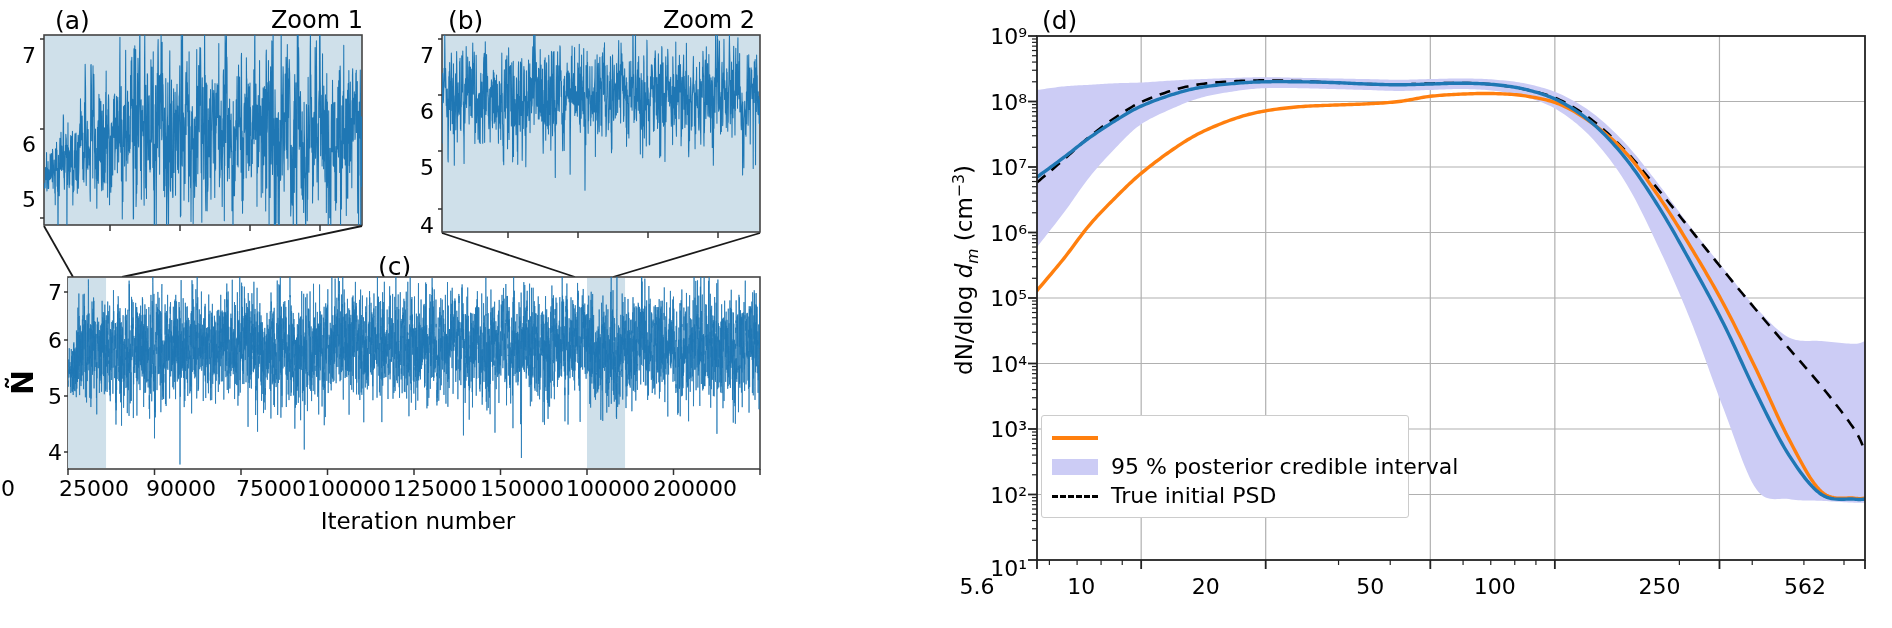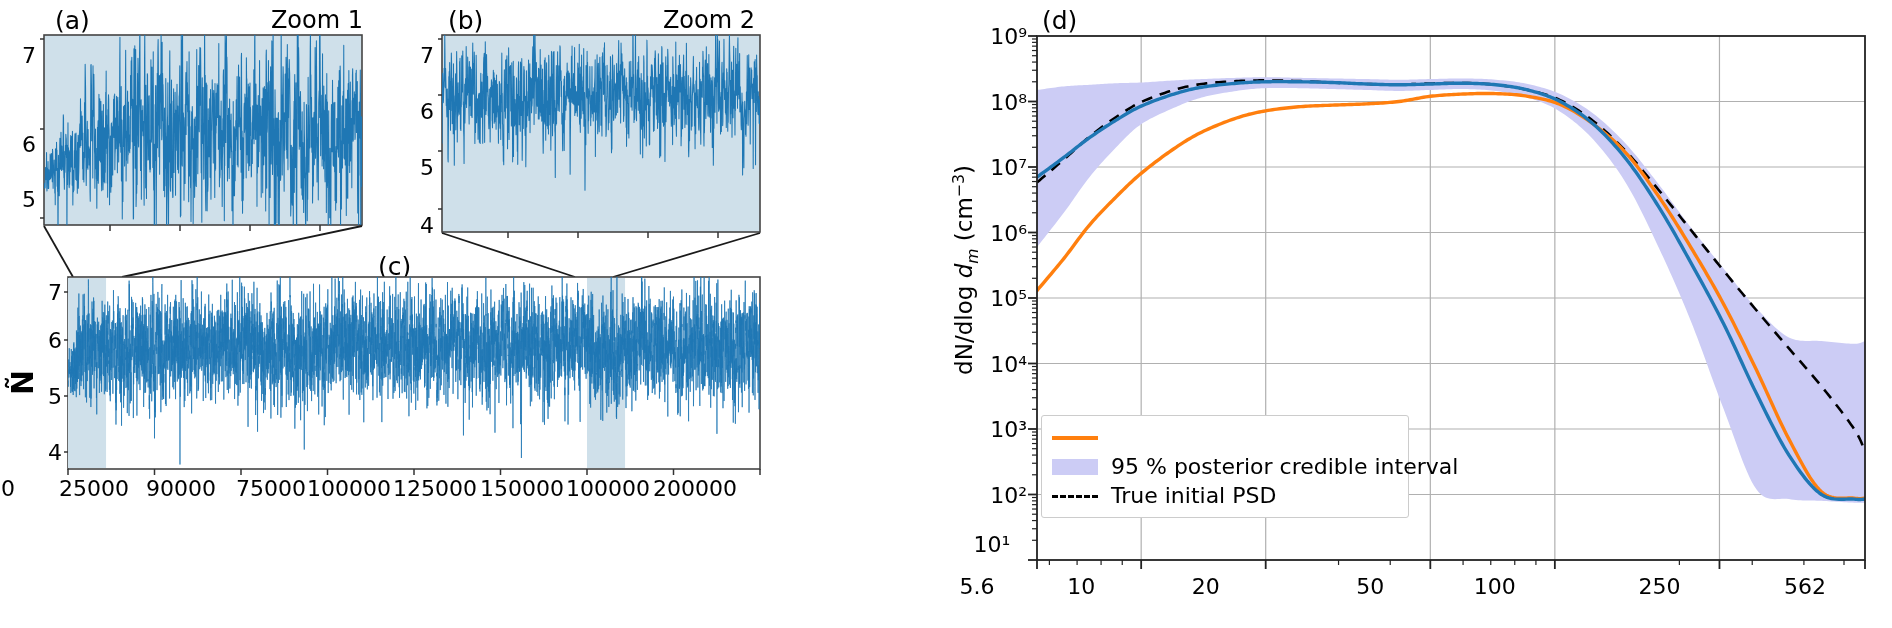--- a/index.html
+++ b/index.html
@@ -225,20 +225,21 @@
   <div class="tick-label xlab" style="left:68px; top:476px; width:120px; margin-left:-60px;">0</div>
   <div class="tick-label xlab" style="left:154px; top:476px; width:120px; margin-left:-60px;">25000</div>
   <div class="tick-label xlab" style="left:241px; top:476px; width:120px; margin-left:-60px;">90000</div>
   <div class="tick-label xlab" style="left:327px; top:476px; width:120px; margin-left:-60px;padding-left:8px;">75000</div>
   <div class="tick-label xlab" style="left:414px; top:476px; width:130px; margin-left:-65px;">100000</div>
   <div class="tick-label xlab" style="left:500px; top:476px; width:130px; margin-left:-65px;">125000</div>
   <div class="tick-label xlab" style="left:587px; top:476px; width:130px; margin-left:-65px;">150000</div>
   <div class="tick-label xlab" style="left:673px; top:476px; width:130px; margin-left:-65px;">100000</div>
   <div class="tick-label xlab" style="left:760px; top:476px; width:130px; margin-left:-65px;">200000</div>
 
+  <div class="axis-label" style="left:268px; top:508px; width:300px;">Iteration number</div>
 
   <div class="panel-tag" style="left:1042px; top:6px;">(d)</div>
 
   <div class="ylabel-rot" style="left:805px; top:265px; width:320px; text-align:center; transform: translate(-50%,-50%) rotate(-90deg); left:965px; top:270px;">
     <span id="dylabel">dN/dlog <i>d<sub>m</sub></i> (cm<sup>−3</sup>)</span>
   </div>
 
   <svg class="plot-svg" width="1892" height="628">
     <defs>
       <clipPath id="clipD">
@@ -370,21 +371,21 @@
 
   <div id="dYTickLabels">
       <div class="tick-label ylab" style="left: 957px; top: 36px; width: 70px;">10⁹</div>
       <div class="tick-label ylab" style="left: 957px; top: 101.5px; width: 70px;">10⁸</div>
       <div class="tick-label ylab" style="left: 957px; top: 167px; width: 70px;">10⁷</div>
       <div class="tick-label ylab" style="left: 957px; top: 232.5px; width: 70px;">10⁶</div>
       <div class="tick-label ylab" style="left: 957px; top: 298px; width: 70px;">10⁵</div>
       <div class="tick-label ylab" style="left: 957px; top: 363.5px; width: 70px;">10⁴</div>
       <div class="tick-label ylab" style="left: 957px; top: 429px; width: 70px;">10³</div>
       <div class="tick-label ylab" style="left: 957px; top: 494.5px; width: 70px;">10²</div>
-      <div class="tick-label ylab" style="left: 957px; top: 544px; width: 70px; text-align: center;">10¹</div>
+      <div class="tick-label ylab" style="left: 957px; top: 568px; width: 70px;">10¹</div>
     </div>
   <div id="dXTickLabels">
       <div class="tick-label xlab" style="left: 1037px; top: 574px; width: 120px; margin-left: -60px;">5.6</div>
       <div class="tick-label xlab" style="left: 1141.17px; top: 574px; width: 120px; margin-left: -60px;">10</div>
       <div class="tick-label xlab" style="left: 1265.7px; top: 574px; width: 120px; margin-left: -60px;">20</div>
       <div class="tick-label xlab" style="left: 1430.32px; top: 574px; width: 120px; margin-left: -60px;">50</div>
       <div class="tick-label xlab" style="left: 1554.85px; top: 574px; width: 120px; margin-left: -60px;">100</div>
       <div class="tick-label xlab" style="left: 1719.47px; top: 574px; width: 120px; margin-left: -60px;">250</div>
       <div class="tick-label xlab" style="left: 1865px; top: 574px; width: 120px; margin-left: -60px;">562</div>
     </div>

